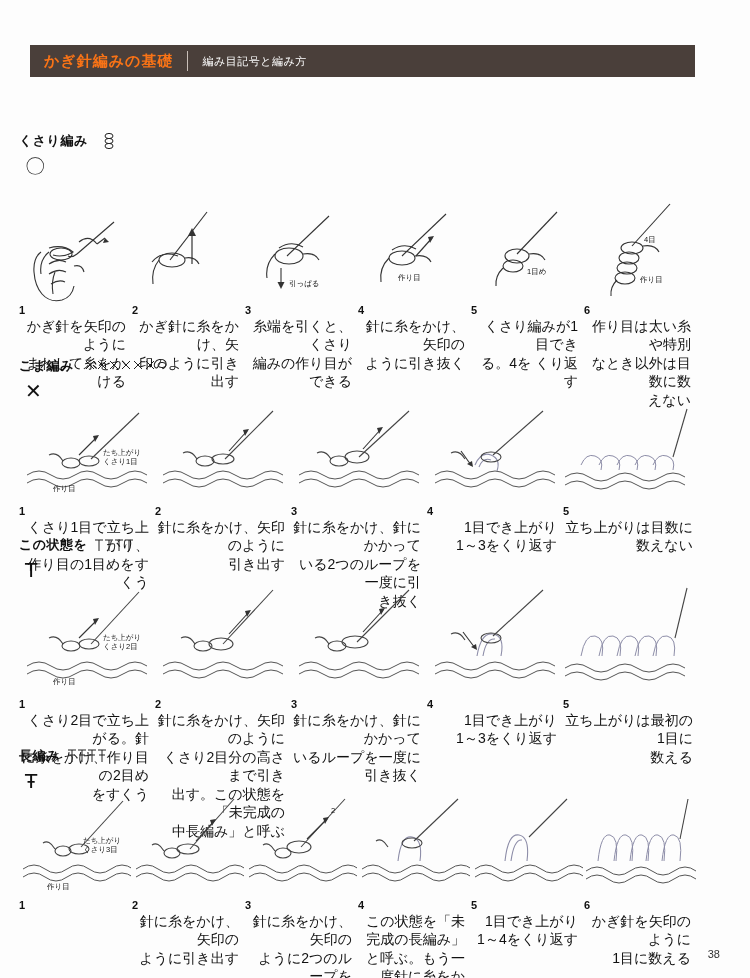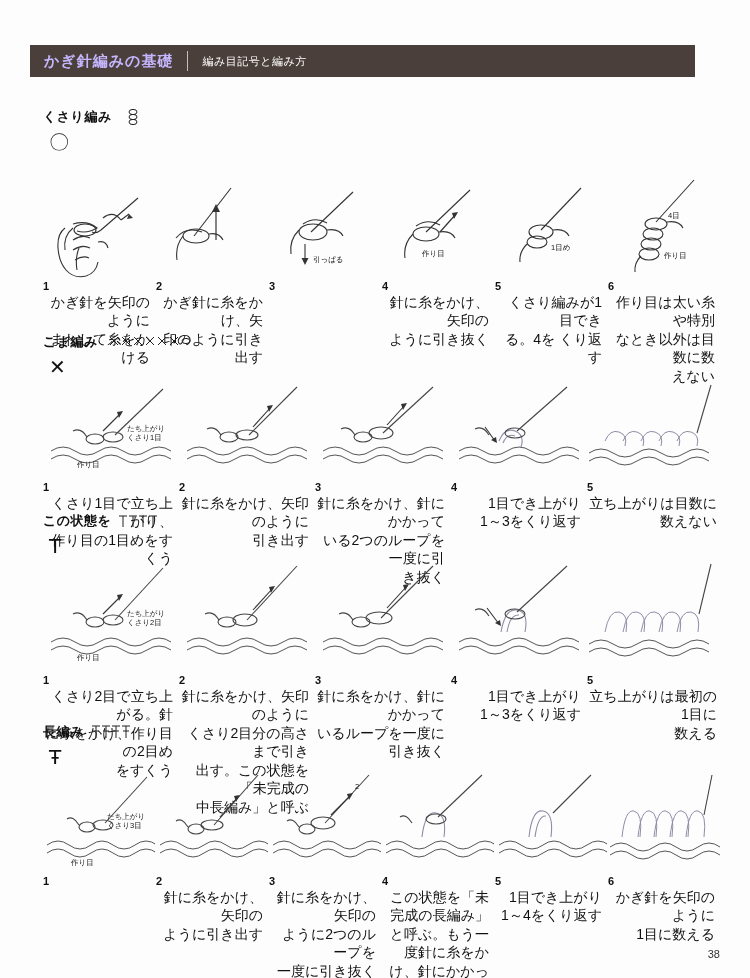--- a/index.html
+++ b/index.html
@@ -28,21 +28,21 @@
     position: absolute;
     left: 30px;
     top: 45px;
     width: 665px;
     height: 32px;
     background: #4a3f3a;
     display: flex;
     align-items: center;
   }
   .header-title {
-    color: #c4b5fd;
+    color: #f97316;
     font-size: 15px;
     font-weight: bold;
     letter-spacing: 1px;
     margin-left: 14px;
     white-space: nowrap;
   }
   .header-divider {
     width: 1px;
     height: 20px;
     background: #c9bfb8;
@@ -51,22 +51,23 @@
   .header-subtitle {
     color: #ffffff;
     font-size: 11px;
     letter-spacing: 0.5px;
     white-space: nowrap;
   }
 
   
   .section {
     position: absolute;
-    left: 43px;
+    left: 19px;
     width: 680px;
+    margin-top: 24px;
   }
   #sec0 { top: 108px; }
   #sec1 { top: 333px; }
   #sec2 { top: 512px; }
   #sec3 { top: 723px; }
 
   .sec-head {
     display: flex;
     align-items: flex-start;
     height: 22px;
@@ -220,20 +221,22 @@
               <path d="M30 72 q-10 10 -8 24"></path>
               <path d="M58 72 q12 -2 16 6"></path>
               <path d="M34 66 q12 -8 24 -1"></path>
             </g>
             <path d="M36 86 L36 104" stroke="#333" stroke-width="1.1" fill="none"></path>
             <path d="M36 107 l-3.5 -7 l7 0 z" fill="#333"></path>
             <text class="tiny-label" x="44" y="104">引っぱる</text>
           </svg>
         </div>
         <div class="step-num">3</div>
+        <div class="step-cap">糸端を引くと、くさり
+編みの作り目ができる</div>
       </div>
 
       <div class="step">
         <div class="step-art">
           <svg width="110" height="120" viewBox="0 0 110 120">
             <g fill="none" stroke="#333" stroke-width="1.1">
               <path d="M88 32 L44 74"></path>
               <ellipse cx="44" cy="76" rx="13" ry="7"></ellipse>
               <path d="M31 76 q-10 10 -8 24"></path>
               <path d="M57 74 q12 -2 16 6"></path>

